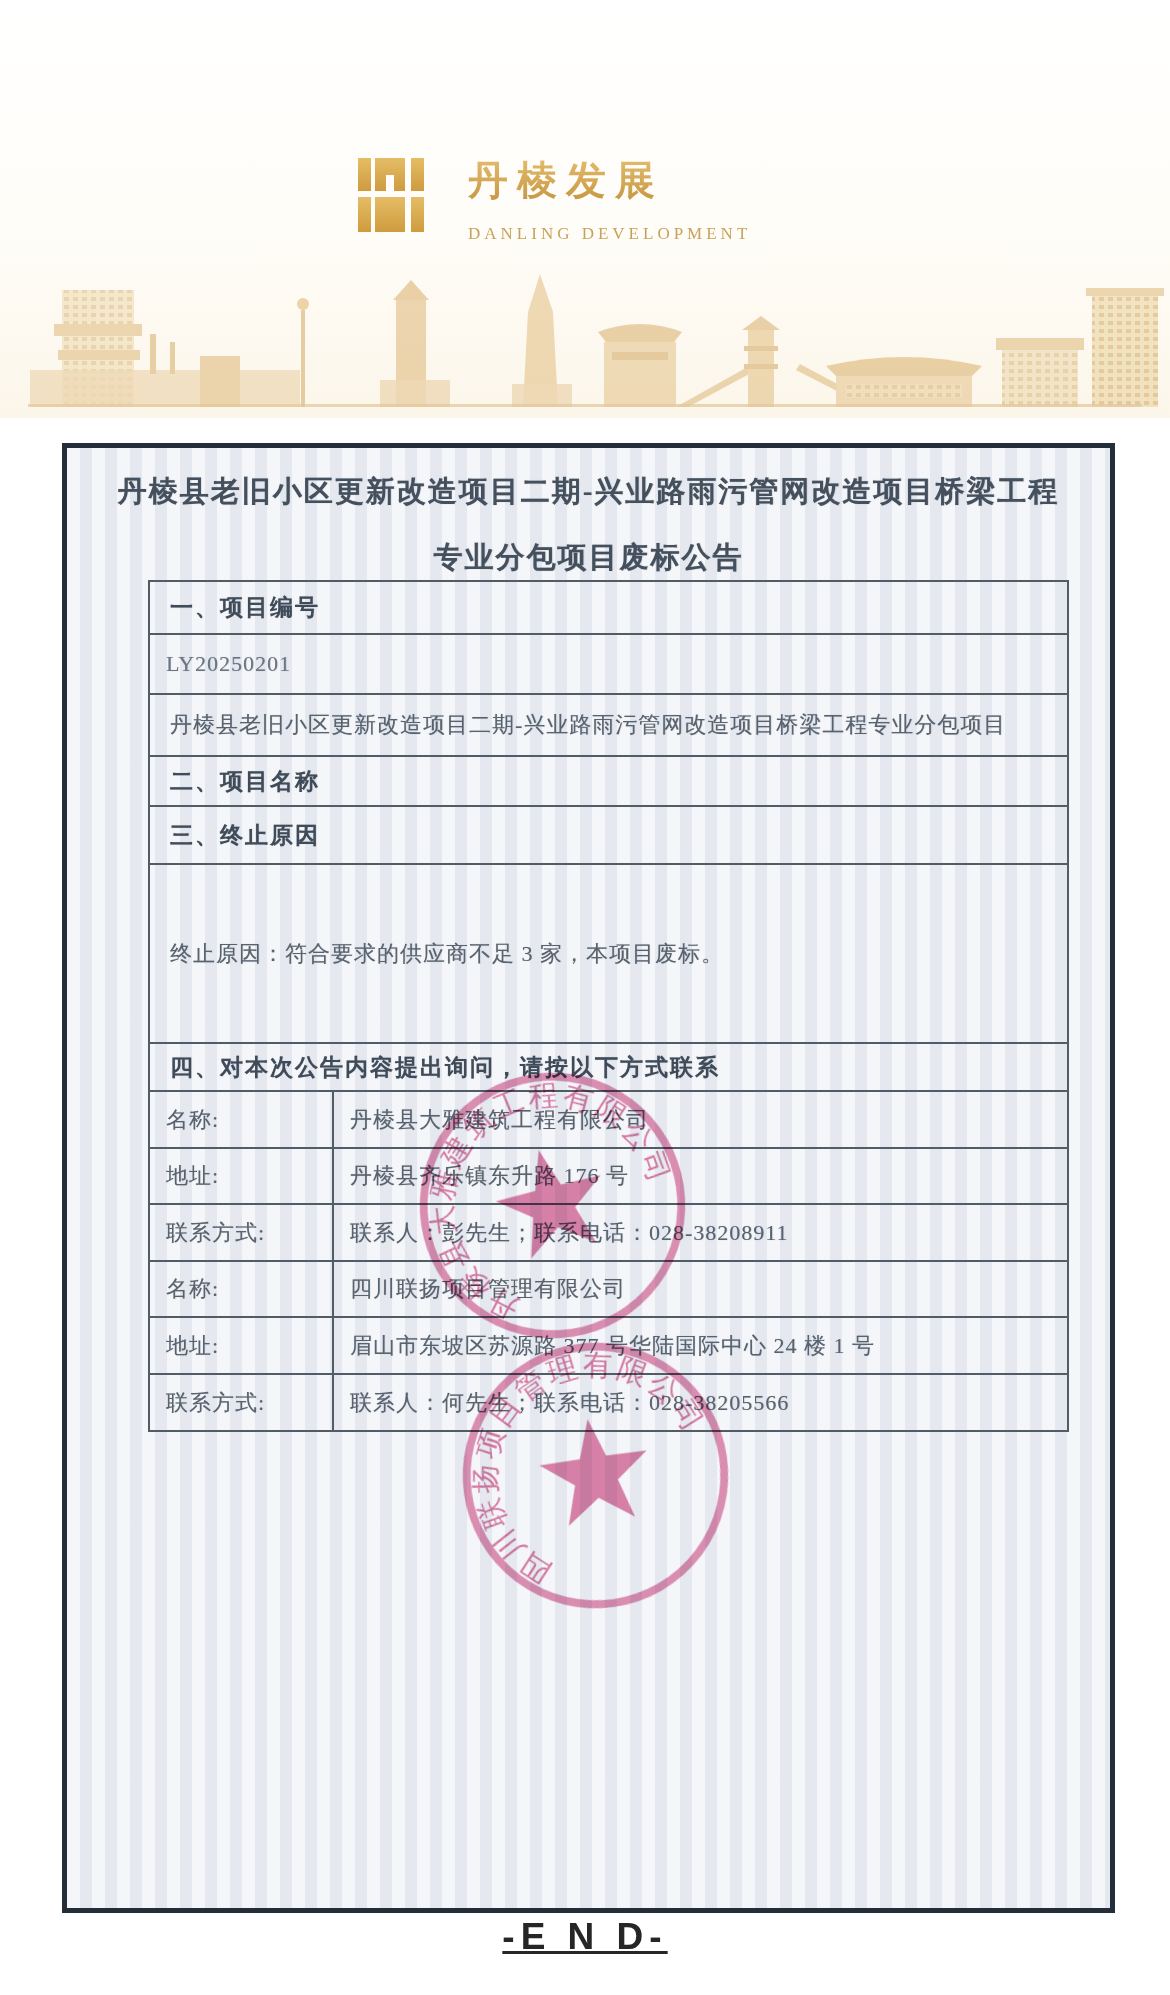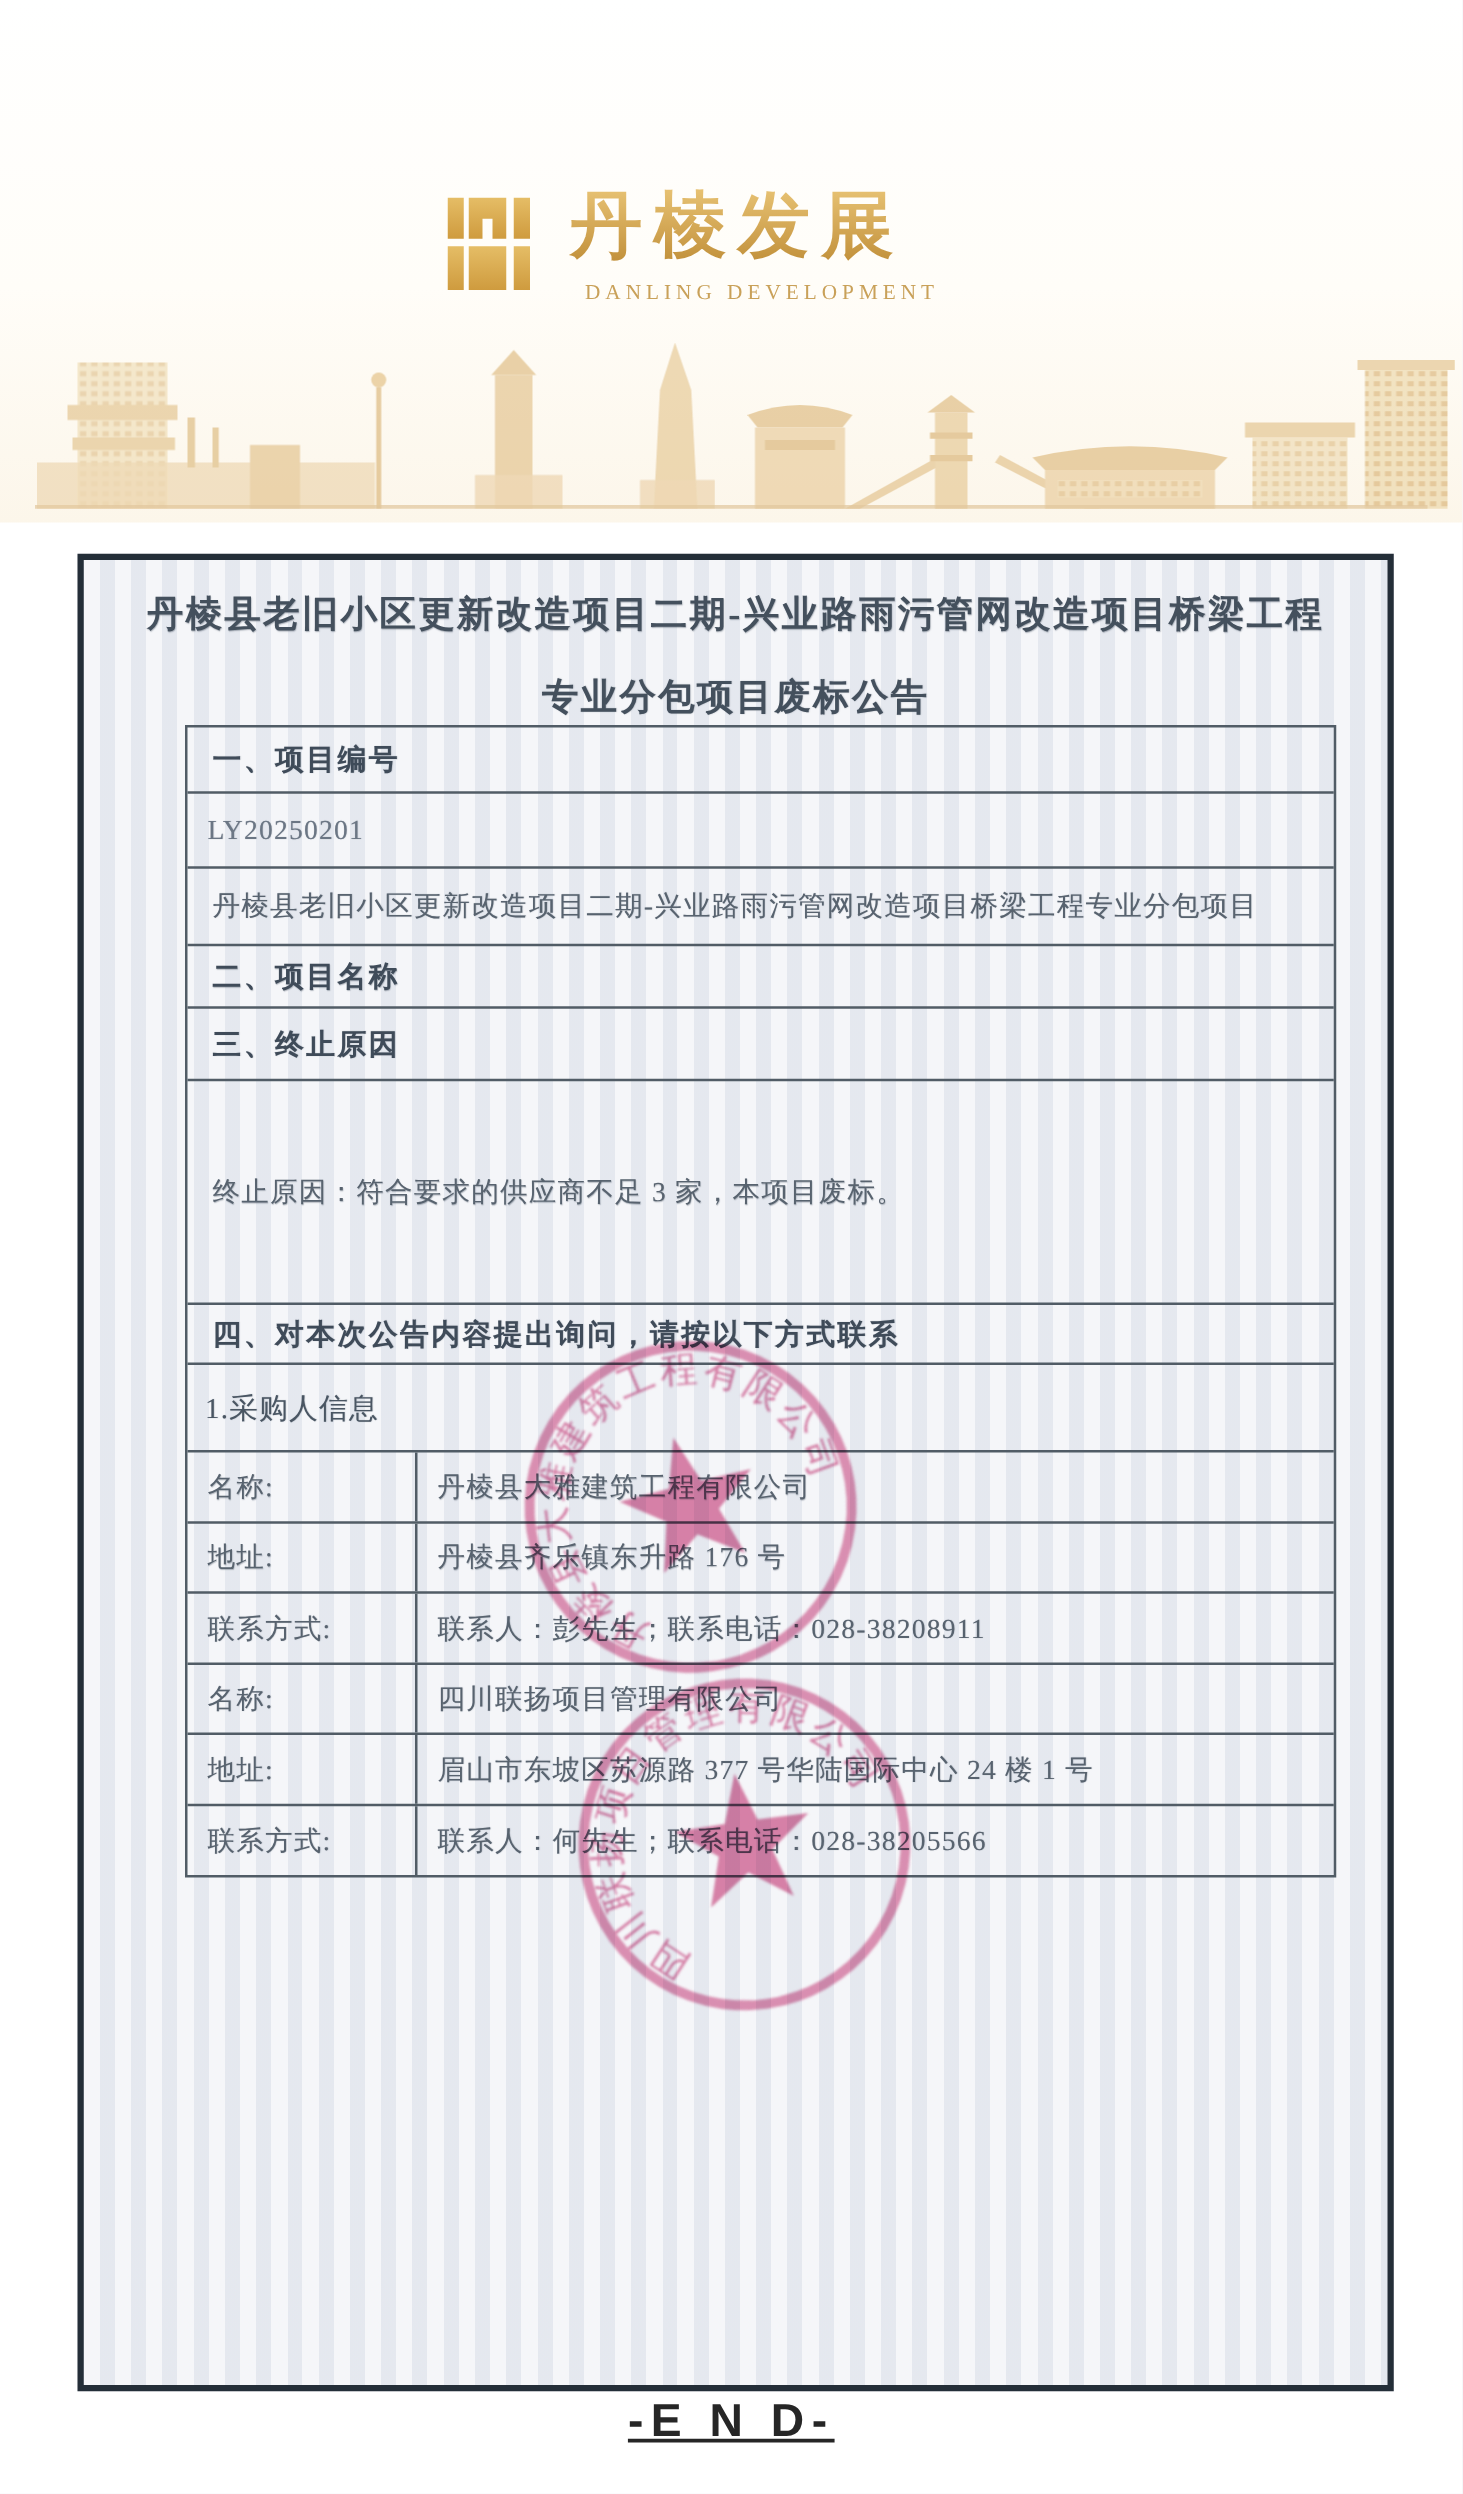--- a/index.html
+++ b/index.html
@@ -7,25 +7,25 @@
     width:1170px;height:1995px;position:relative;background:#ffffff;
     font-family:"Liberation Serif", serif;overflow:hidden;
   }
   
   .hero{
     position:absolute;left:0;top:0;width:1170px;height:418px;
     background:linear-gradient(180deg,#ffffff 0%,#fffdf8 55%,#fcf6ea 100%);
   }
   .logo-mark{position:absolute;left:358px;top:158px;width:66px;height:74px;}
   .brand-cn{
-    position:absolute;left:440px;top:146px;width:300px;
-    font-size:58px;font-weight:bold;letter-spacing:9px;line-height:70px;
+    position:absolute;left:468px;top:146px;width:300px;
+    font-size:40px;font-weight:bold;letter-spacing:9px;line-height:70px;
     background:linear-gradient(180deg,#e6c071 10%,#c2913c 90%);
     -webkit-background-clip:text;background-clip:text;color:transparent;
-    text-shadow:none;white-space:nowrap;text-align:center;
+    text-shadow:none;white-space:nowrap;
   }
   .brand-en{
     position:absolute;left:468px;top:224px;width:272px;text-align:center;
     font-size:17px;letter-spacing:4px;color:#c9a159;white-space:nowrap;
   }
   .skyline{position:absolute;left:0;top:272px;width:1170px;height:143px;}
   
   .card{
     position:absolute;left:62px;top:443px;width:1053px;height:1470px;
     box-sizing:border-box;border:5px solid #242e38;
@@ -168,23 +168,20 @@
     <div class="tr" style="height:58px">
       <div class="cell full sec">三、终止原因</div>
     </div>
     <div class="tr" style="height:179px">
       <div class="cell full txt">终止原因：符合要求的供应商不足 3 家，本项目废标。</div>
     </div>
     <div class="tr" style="height:48px">
       <div class="cell full sec">四、对本次公告内容提出询问，请按以下方式联系</div>
     </div>
 
-    <div class="tr" style="height:70px">
-      <div class="cell full sub">1.采购人信息</div>
-    </div>
     <div class="tr" style="height:57px">
       <div class="cell lbl txt">名称:</div>
       <div class="cell val txt">丹棱县大雅建筑工程有限公司</div>
     </div>
     <div class="tr" style="height:56px">
       <div class="cell lbl txt">地址:</div>
       <div class="cell val txt">丹棱县齐乐镇东升路 176 号</div>
     </div>
     <div class="tr" style="height:57px">
       <div class="cell lbl txt">联系方式:</div>

